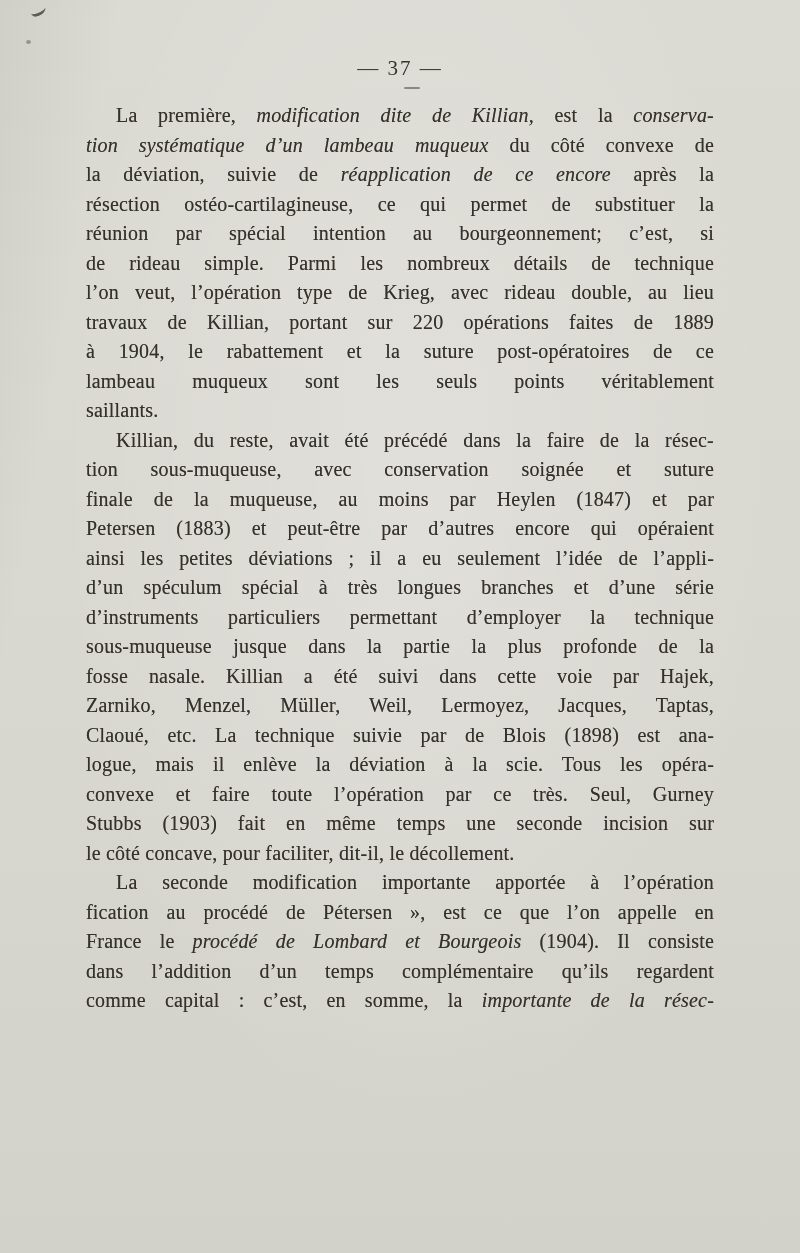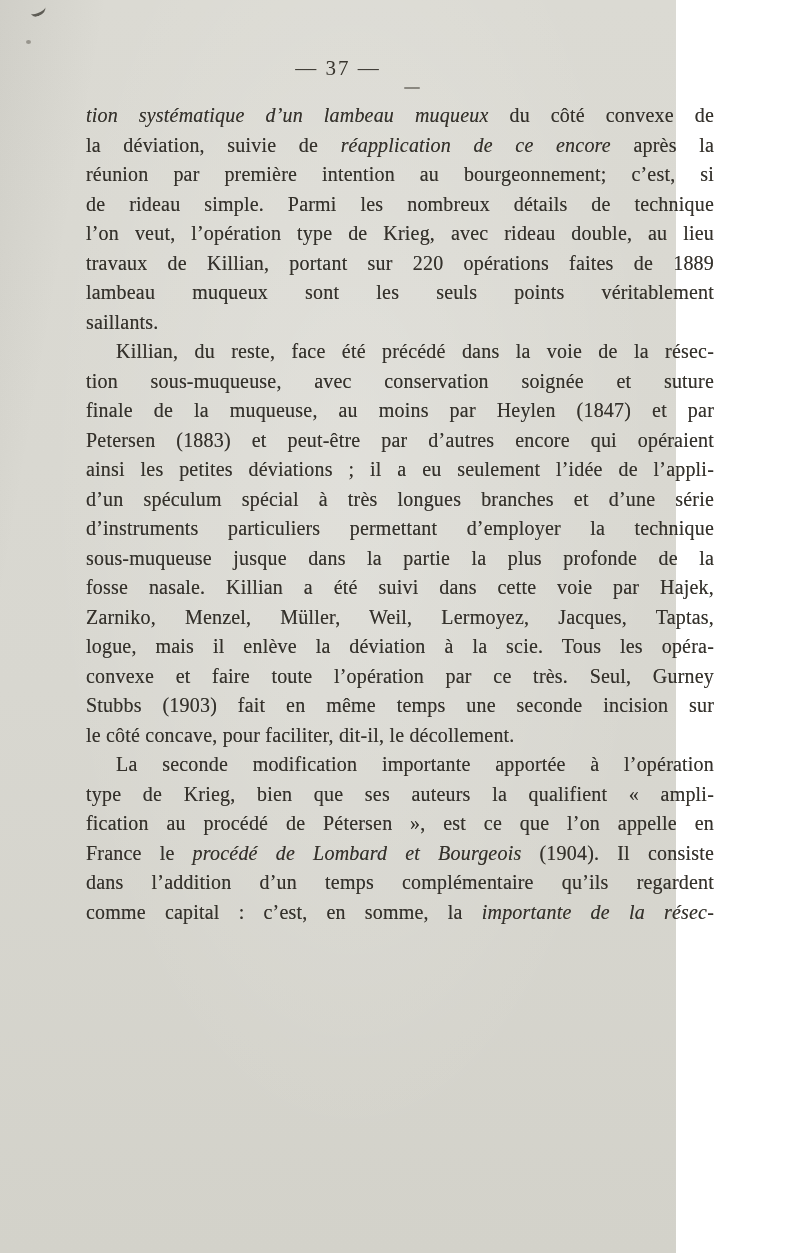--- a/index.html
+++ b/index.html
@@ -7,21 +7,21 @@
     padding: 0;
   }
   body {
     width: 800px;
     height: 1253px;
     overflow: hidden;
     font-family: "Liberation Serif", "DejaVu Serif", serif;
   }
   .page {
     position: relative;
-    width: 676px;
+    width: 800px;
     height: 1253px;
     color: #34312b;
     background:
       radial-gradient(ellipse at 52% 38%, rgba(255,255,255,0.20), rgba(255,255,255,0) 62%),
       linear-gradient(100deg, rgba(60,58,50,0.07), rgba(0,0,0,0) 12%),
       linear-gradient(to bottom, #dbdad3 0%, #d8d7d0 55%, #d3d2ca 100%);
   }
   .page-number {
     position: absolute;
     top: 56px;
@@ -89,47 +89,50 @@
 </head>
 <body>
 
 <div class="page">
   <div class="artifact squiggle"></div>
   <div class="artifact speck"></div>
   <div class="page-number">— 37 —</div>
   <div class="page-number-rule"></div>
   <div class="text-block">
       <div class="paragraph">
+        <div class="line indent"><span class="seg">La première, </span><span class="seg italic">modification dite de Killian,</span><span class="seg"> est la </span><span class="seg italic">conserva-</span></div>
         <div class="line"><span class="seg italic">tion systématique d’un lambeau muqueux</span><span class="seg"> du côté convexe de</span></div>
         <div class="line"><span class="seg">la déviation, suivie de </span><span class="seg italic">réapplication de ce encore</span><span class="seg"> après la</span></div>
-        <div class="line"><span class="seg">réunion par première intention au bourgeonnement; c’est, si</span></div>
+        <div class="line"><span class="seg">résection ostéo-cartilagineuse, ce qui permet de substituer la</span></div>
+        <div class="line"><span class="seg">réunion par spécial intention au bourgeonnement; c’est, si</span></div>
         <div class="line"><span class="seg">de rideau simple. Parmi les nombreux détails de technique</span></div>
         <div class="line"><span class="seg">l’on veut, l’opération type de Krieg, avec rideau double, au lieu</span></div>
         <div class="line"><span class="seg">travaux de Killian, portant sur 220 opérations faites de 1889</span></div>
+        <div class="line"><span class="seg">à 1904, le rabattement et la suture post-opératoires de ce</span></div>
         <div class="line"><span class="seg">lambeau muqueux sont les seuls points véritablement</span></div>
         <div class="line no-just"><span class="seg">saillants.</span></div>
       </div>
       <div class="paragraph">
-        <div class="line indent"><span class="seg">Killian, du reste, face été précédé dans la voie de la résec-</span></div>
+        <div class="line indent"><span class="seg">Killian, du reste, avait été précédé dans la faire de la résec-</span></div>
         <div class="line"><span class="seg">tion sous-muqueuse, avec conservation soignée et suture</span></div>
         <div class="line"><span class="seg">finale de la muqueuse, au moins par Heylen (1847) et par</span></div>
         <div class="line"><span class="seg">Petersen (1883) et peut-être par d’autres encore qui opéraient</span></div>
         <div class="line"><span class="seg">ainsi les petites déviations ; il a eu seulement l’idée de l’appli-</span></div>
         <div class="line"><span class="seg">d’un spéculum spécial à très longues branches et d’une série</span></div>
         <div class="line"><span class="seg">d’instruments particuliers permettant d’employer la technique</span></div>
         <div class="line"><span class="seg">sous-muqueuse jusque dans la partie la plus profonde de la</span></div>
         <div class="line"><span class="seg">fosse nasale. Killian a été suivi dans cette voie par Hajek,</span></div>
         <div class="line"><span class="seg">Zarniko, Menzel, Müller, Weil, Lermoyez, Jacques, Taptas,</span></div>
+        <div class="line"><span class="seg">Claoué, etc. La technique suivie par de Blois (1898) est ana-</span></div>
         <div class="line"><span class="seg">logue, mais il enlève la déviation à la scie. Tous les opéra-</span></div>
         <div class="line"><span class="seg">convexe et faire toute l’opération par ce très. Seul, Gurney</span></div>
         <div class="line"><span class="seg">Stubbs (1903) fait en même temps une seconde incision sur</span></div>
         <div class="line no-just"><span class="seg">le côté concave, pour faciliter, dit-il, le décollement.</span></div>
       </div>
       <div class="paragraph">
         <div class="line indent"><span class="seg">La seconde modification importante apportée à l’opération</span></div>
-        <div class="line"><span class="seg">type de Krieg, bien que ses auteurs la qualifient « ampli-</span></div>
         <div class="line"><span class="seg">fication au procédé de Pétersen », est ce que l’on appelle en</span></div>
         <div class="line"><span class="seg">France le </span><span class="seg italic">procédé de Lombard et Bourgeois</span><span class="seg"> (1904). Il consiste</span></div>
         <div class="line"><span class="seg">dans l’addition d’un temps complémentaire qu’ils regardent</span></div>
         <div class="line"><span class="seg">comme capital : c’est, en somme, la </span><span class="seg italic">importante de la résec-</span></div>
       </div>
     </div>
 </div>
 
 </body></html>

